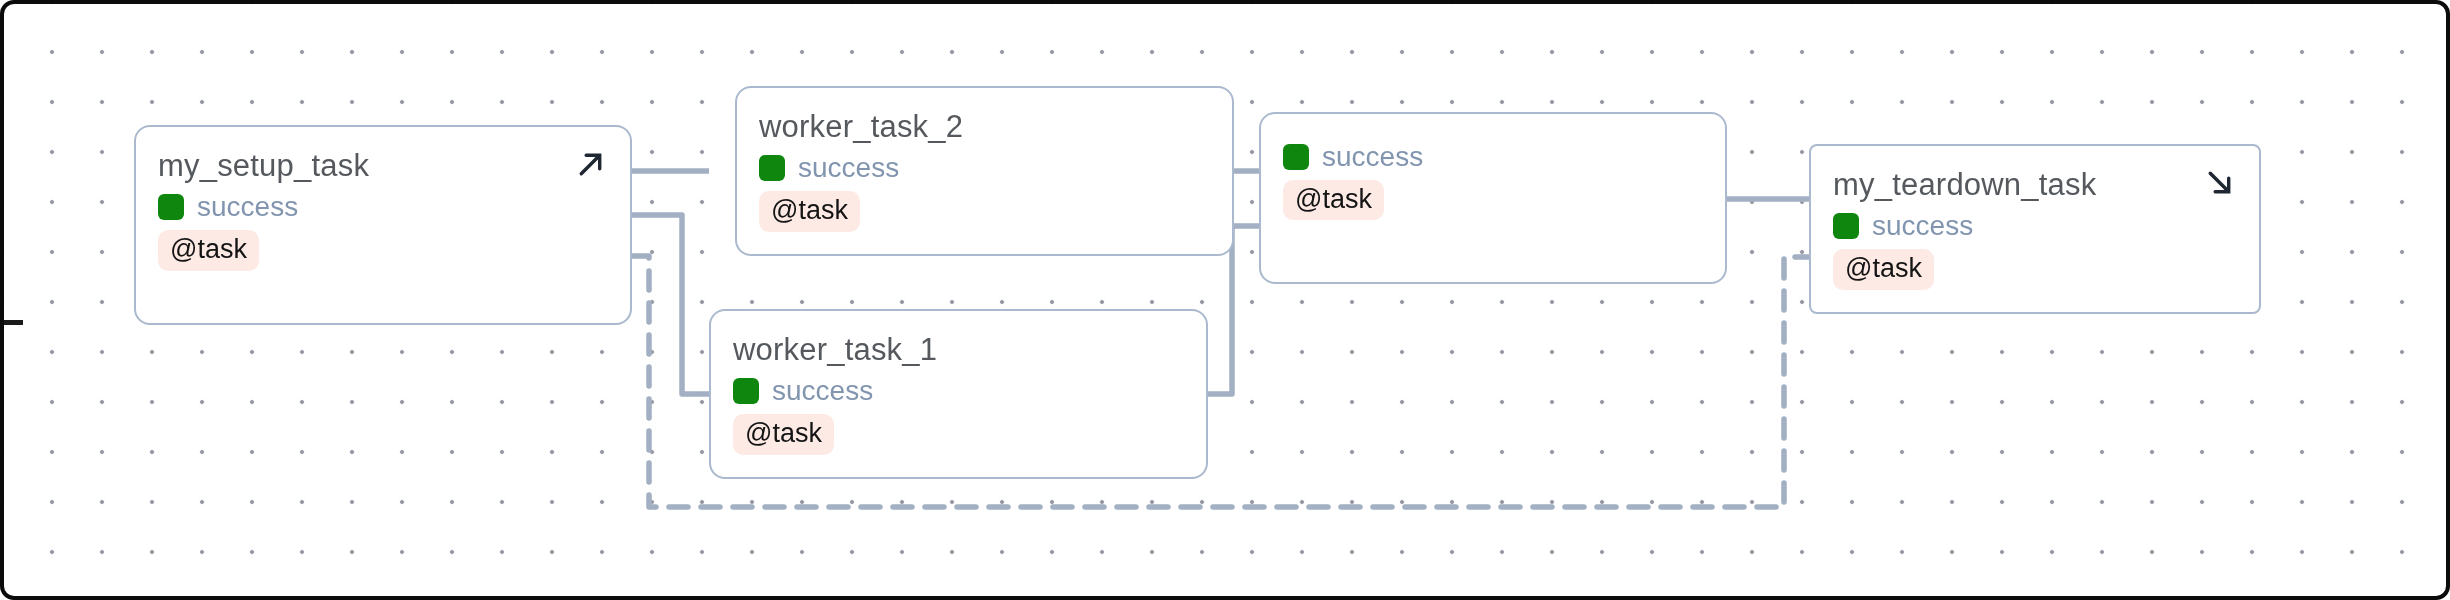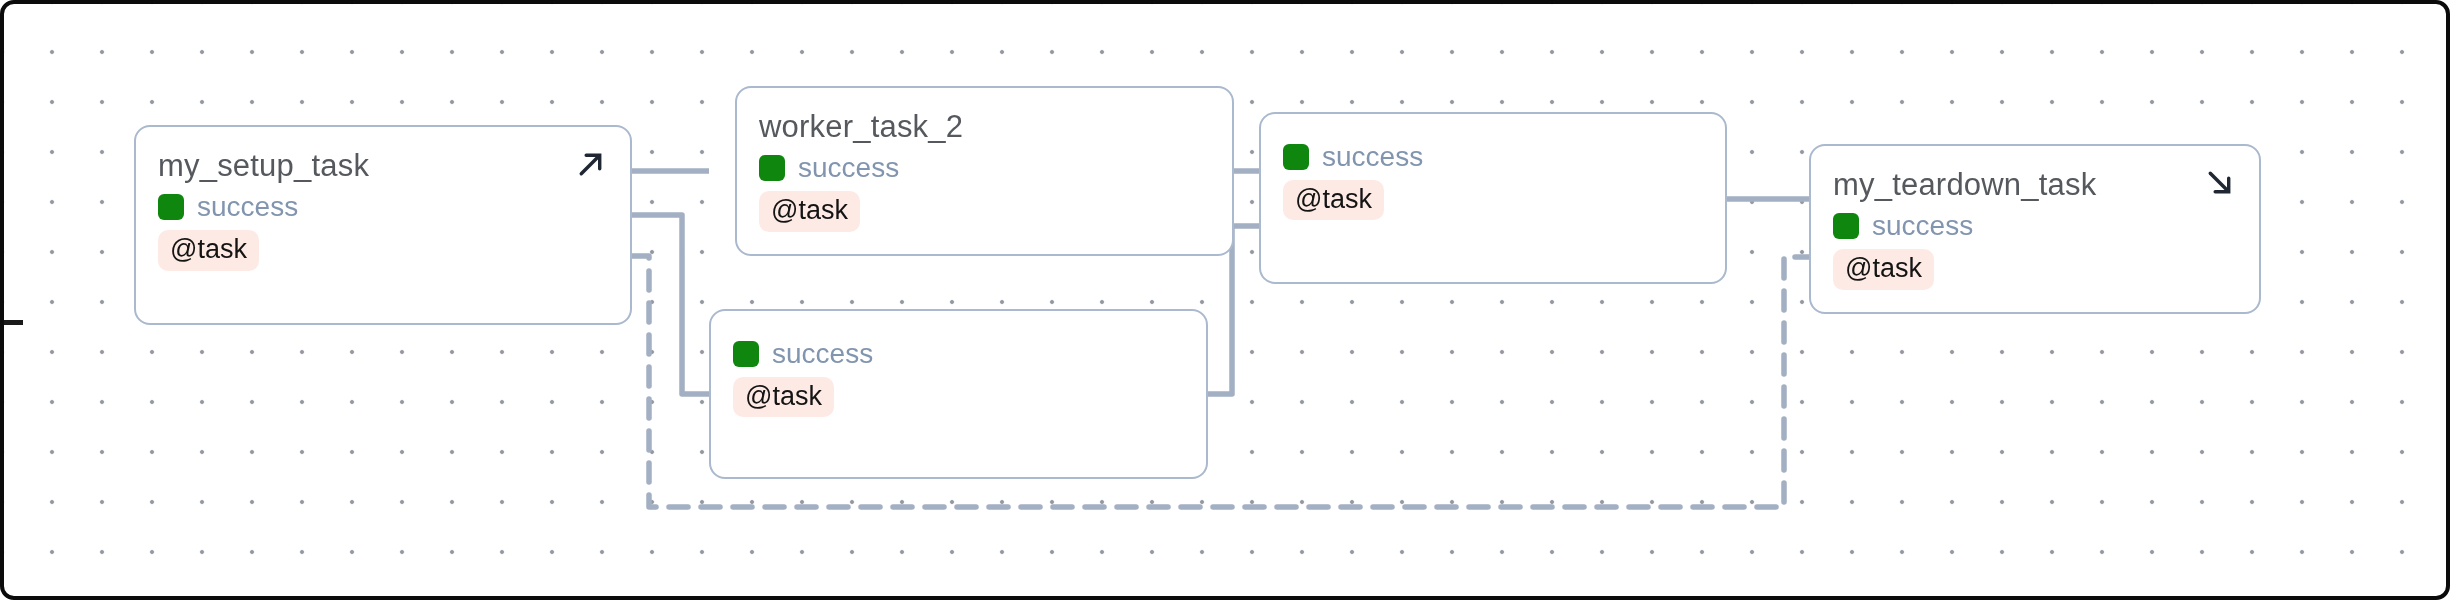--- a/index.html
+++ b/index.html
@@ -45,21 +45,21 @@
     box-sizing: border-box;
     background: #ffffff;
     border: 2.5px solid #aab9cd;
     border-radius: 16px;
     padding: 20px 22px;
   }
   .n-setup    { left: 130px;  top: 121px; width: 498px; height: 200px; }
   .n-w2       { left: 705px;  top: 82px;  width: 499px; height: 170px; margin-left: 26px; }
   .n-w1       { left: 705px;  top: 305px; width: 499px; height: 170px; }
   .n-w3       { left: 1255px; top: 108px; width: 468px; height: 172px; }
-  .n-teardown { left: 1805px; top: 140px; width: 452px; height: 170px; }
+  .n-teardown { left: 1805px; top: 140px; width: 452px; height: 170px; border-radius: 8px; }
 
   .node-title {
     font-size: 31px;
     line-height: 1.2;
     color: #55595e;
     letter-spacing: 0.2px;
     white-space: nowrap;
   }
   .state-row {
     display: flex;
@@ -144,20 +144,21 @@
     <div class="state-row">
       <span class="state-square"></span>
       <span class="state-label">success</span>
     </div>
     <div class="badge-row">
       <span class="badge">@task</span>
     </div>
   </div>
 
   <div class="node n-w1">
+    <div class="node-title">worker_task_1</div>
     <div class="state-row">
       <span class="state-square"></span>
       <span class="state-label">success</span>
     </div>
     <div class="badge-row">
       <span class="badge">@task</span>
     </div>
   </div>
 
   <div class="node n-w3">

